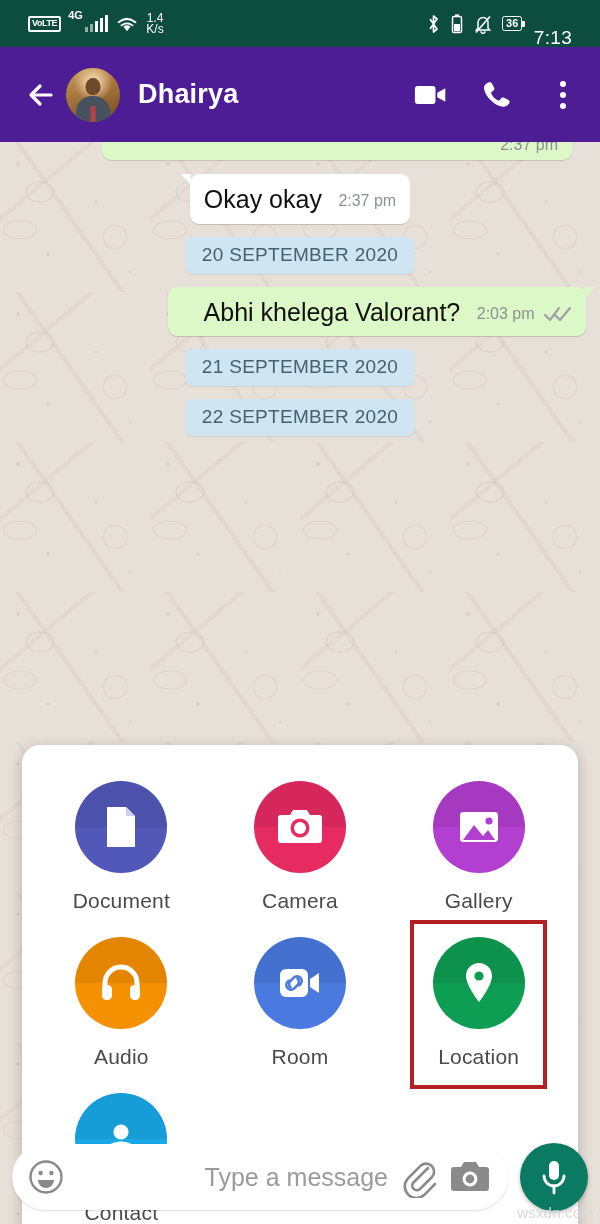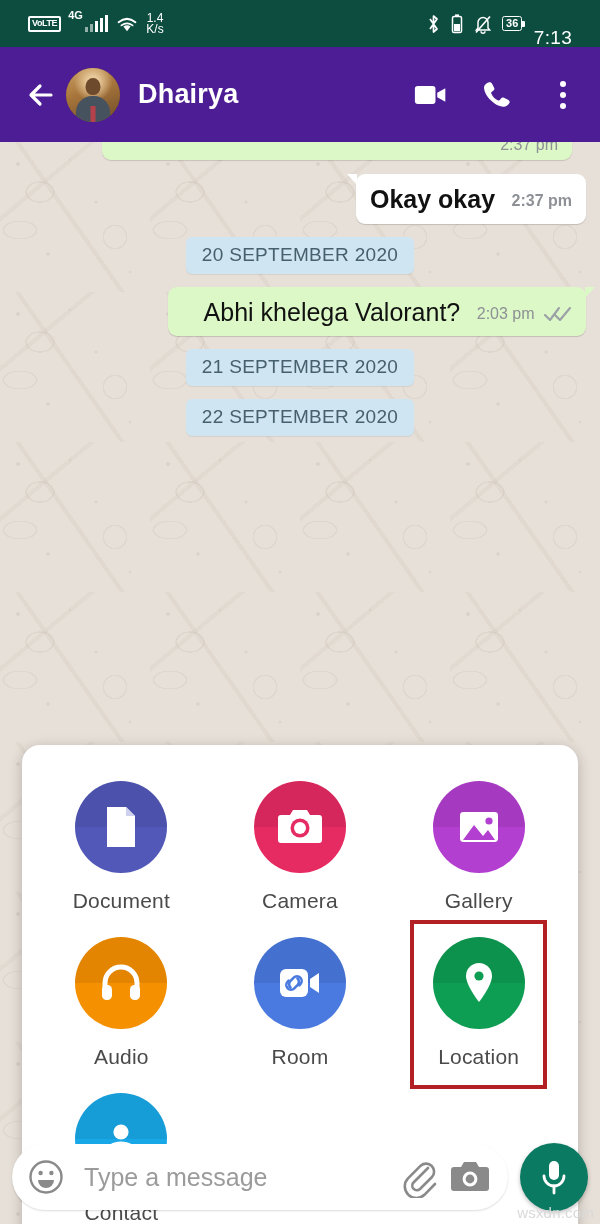--- a/index.html
+++ b/index.html
@@ -128,21 +128,21 @@
     position: relative;
     border-radius: 9px;
     box-shadow: 0 1px 1px rgba(0,0,0,.16);
     padding: 10px 14px 8px 14px;
     display: inline-block;
     max-width: 480px;
   }
   .bubble.in  { background: #ffffff; }
   .bubble.out { background: #dcf8c6; padding-left: 36px; }
   .row { display: flex; margin-bottom: 13px; }
-  .row.left  { justify-content: flex-end; font-weight: bold; }
+  .row.left  { justify-content: center; }
   .row.right { justify-content: flex-end; }
 
   .btail-l {
     position: absolute; top: 0; left: -9px;
     width: 0; height: 0;
     border-top: 11px solid #ffffff;
     border-left: 10px solid transparent;
   }
   .btail-r {
     position: absolute; top: 0; right: -9px;
@@ -230,20 +230,21 @@
     flex: 1; height: 66px; background: #fff;
     border-radius: 34px;
     display: flex; align-items: center;
     padding: 0 18px 0 14px;
     box-shadow: 0 1px 2px rgba(0,0,0,.14);
     gap: 10px;
   }
   .msg-placeholder {
     flex: 1; font-size: 25px; color: #9b9b9b;
     margin-left: 8px;
+    text-align: right;
   }
   .mic-fab {
     width: 68px; height: 68px; border-radius: 50%;
     background: #0a7a62;
     display: flex; align-items: center; justify-content: center;
     margin-left: 12px;
     box-shadow: 0 2px 4px rgba(0,0,0,.25);
     flex: 0 0 auto;
   }
   .watermark {

